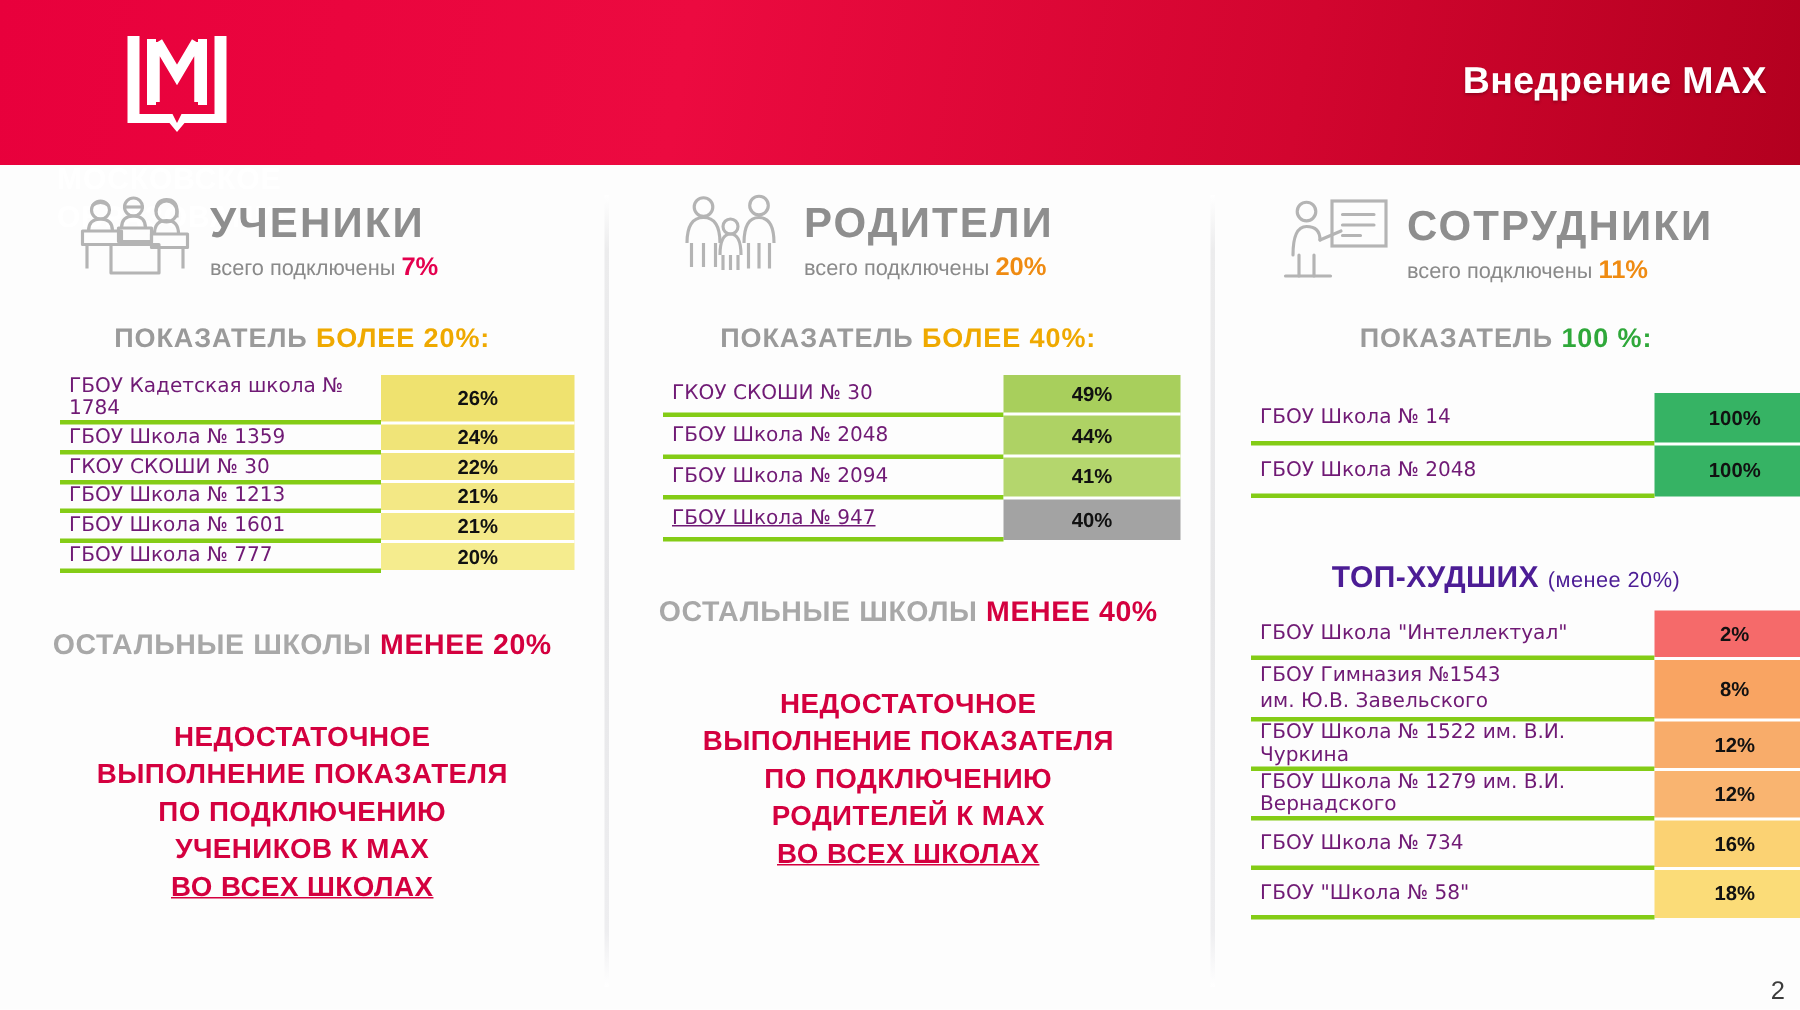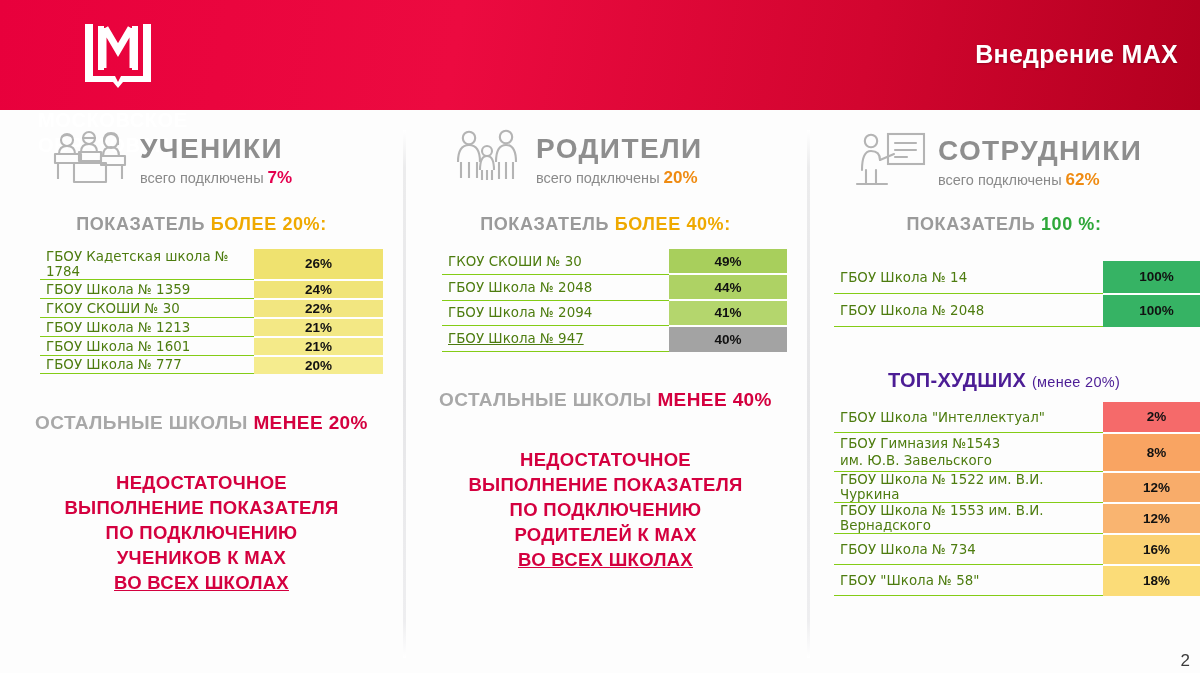--- a/index.html
+++ b/index.html
@@ -62,22 +62,22 @@
     text-transform:uppercase;font-weight:bold;
   }
   .metric b{font-weight:bold;}
   .m-amber{color:#efa900;}
   .m-green{color:#2fa83a;}
 
   
   .tbl{width:100%;border-collapse:collapse;table-layout:fixed;}
   .tbl td{vertical-align:middle;}
   .tbl .nm{
-    font-size:13.4px;color:#4d7c0f;padding:0 8px 0 6px;
-    border-bottom:1px solid #84cc16;
+    font-size:13.4px;color:#701a75;padding:0 8px 0 6px;
+    border-bottom:3px solid #84cc16;
     font-family:"DejaVu Sans","Liberation Sans",sans-serif;
   }
   .tbl .vl{
     font-size:13.5px;font-weight:bold;color:#111111;text-align:center;
     border-bottom:2px solid #ffffff;
   }
   .tbl tr:last-child .vl{border-bottom:none;}
 
   
   .rest{
@@ -288,21 +288,21 @@
               <path d="M26 30 l14 -6"></path>
               <path d="M12 40 v14 M22 40 v14"></path>
               <path d="M3 54 h30"></path>
             </g>
           </svg>
         </span>
         <span class="chead-txt" style="margin-left:10px;">
           <div class="chead-title">СОТРУДНИКИ</div>
           <div class="chead-sub">
             <span>всего подключены</span>
-            <b class="v-orange">62%</b>
+            <b class="v-orange">11%</b>
           </div>
         </span>
       </div>
 
       <div class="metric" style="margin:22px 0 0 0;">
         <span style="color:#9a9a9a;">ПОКАЗАТЕЛЬ</span>
         <b class="m-green">100 %:</b>
       </div>
 
       <table class="tbl" style="margin:26px 0 0 26px;width:360px;">
@@ -332,21 +332,21 @@
           <tr>
             <td class="nm" style="height:38px;white-space:pre-line;line-height:17px;">ГБОУ Гимназия №1543
 им. Ю.В. Завельского</td>
             <td class="vl" style="background:#f9a462;">8%</td>
           </tr>
           <tr>
             <td class="nm" style="height:30px;">ГБОУ Школа № 1522 им. В.И. Чуркина</td>
             <td class="vl" style="background:#f8ac6a;">12%</td>
           </tr>
           <tr>
-            <td class="nm" style="height:30px;">ГБОУ Школа № 1553 им. В.И. Вернадского</td>
+            <td class="nm" style="height:30px;">ГБОУ Школа № 1279 им. В.И. Вернадского</td>
             <td class="vl" style="background:#f9b470;">12%</td>
           </tr>
           <tr>
             <td class="nm" style="height:30px;">ГБОУ Школа № 734</td>
             <td class="vl" style="background:#fbd273;">16%</td>
           </tr>
           <tr>
             <td class="nm" style="height:30px;">ГБОУ "Школа № 58"</td>
             <td class="vl" style="background:#fbdc78;">18%</td>
           </tr>

